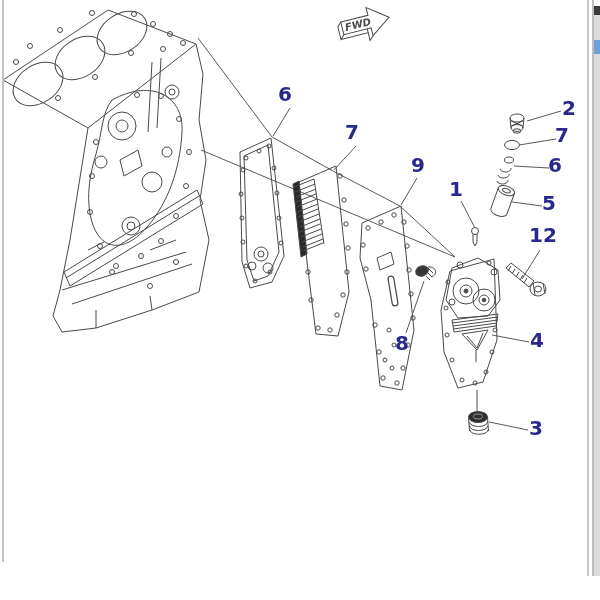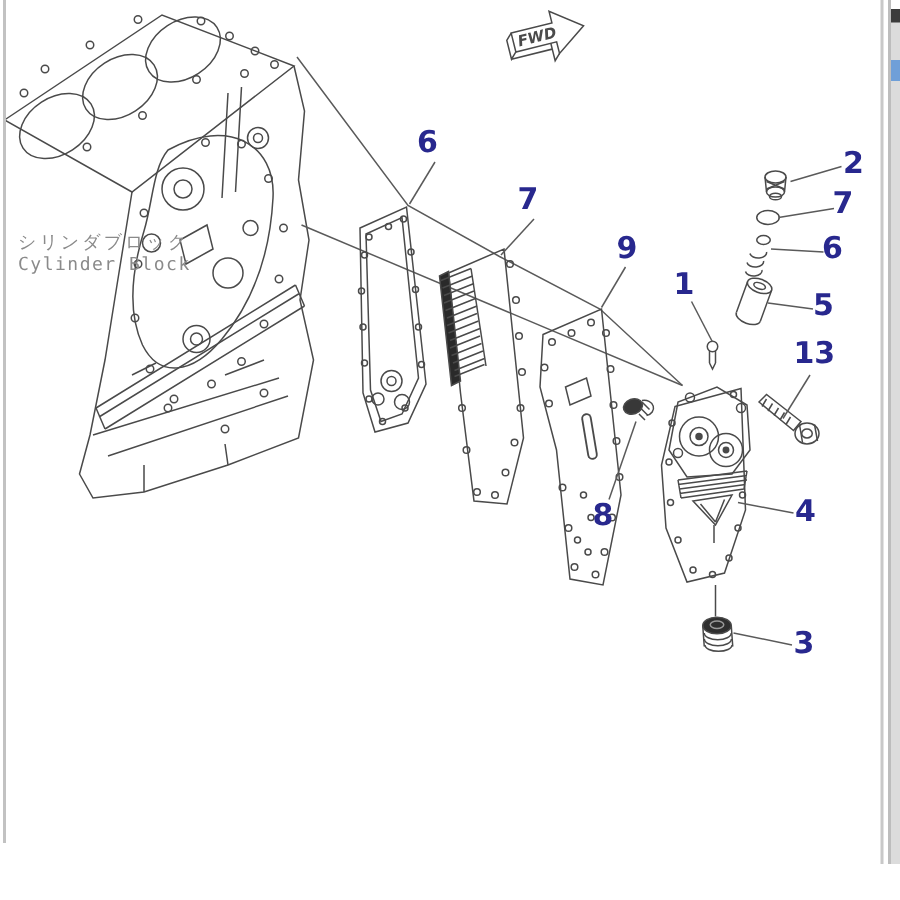--- a/index.html
+++ b/index.html
@@ -247,37 +247,33 @@
         </g>
 
         <g transform="rotate(-14 366 24)">
           <path d="M342,16 L370,16 L370,8 L390,23 L370,37 L370,29 L342,29 Z"></path>
           <path d="M342,16 L338,20 L338,33 L342,29 M338,33 L366,33 L366,29 M370,37 L366,41 L366,33"></path>
           <text x="345" y="26" font-size="10" font-style="italic" font-weight="bold" fill="#4a4a4a" stroke="none" font-family="DejaVu Sans, sans-serif">FWD</text>
         </g>
       </g>
     </svg>
 
-    <div class="block-label">
-      <div class="jp">シリンダブロック</div>
-      <div class="en">Cylinder Block</div>
-    </div>
 
     <div class="callout" style="left:449px;top:179px">1</div>
     <div class="callout" style="left:562px;top:98px">2</div>
     <div class="callout" style="left:529px;top:418px">3</div>
     <div class="callout" style="left:530px;top:330px">4</div>
     <div class="callout" style="left:542px;top:193px">5</div>
     <div class="callout" style="left:548px;top:155px">6</div>
     <div class="callout" style="left:555px;top:125px">7</div>
     <div class="callout" style="left:395px;top:333px">8</div>
     <div class="callout" style="left:411px;top:155px">9</div>
     <div class="callout" style="left:345px;top:122px">7</div>
     <div class="callout" style="left:278px;top:84px">6</div>
-    <div class="callout" style="left:529px;top:225px">13</div>
+    <div class="callout" style="left:529px;top:225px">12</div>
 
     <div class="vline border-left"></div>
     <div class="vline rline1"></div>
     <div class="vline rline2"></div>
     <div class="scroll-strip">
       <div class="scroll-white"></div>
       <div class="thumb-dark"></div>
       <div class="thumb-blue"></div>
     </div>
   </div>

